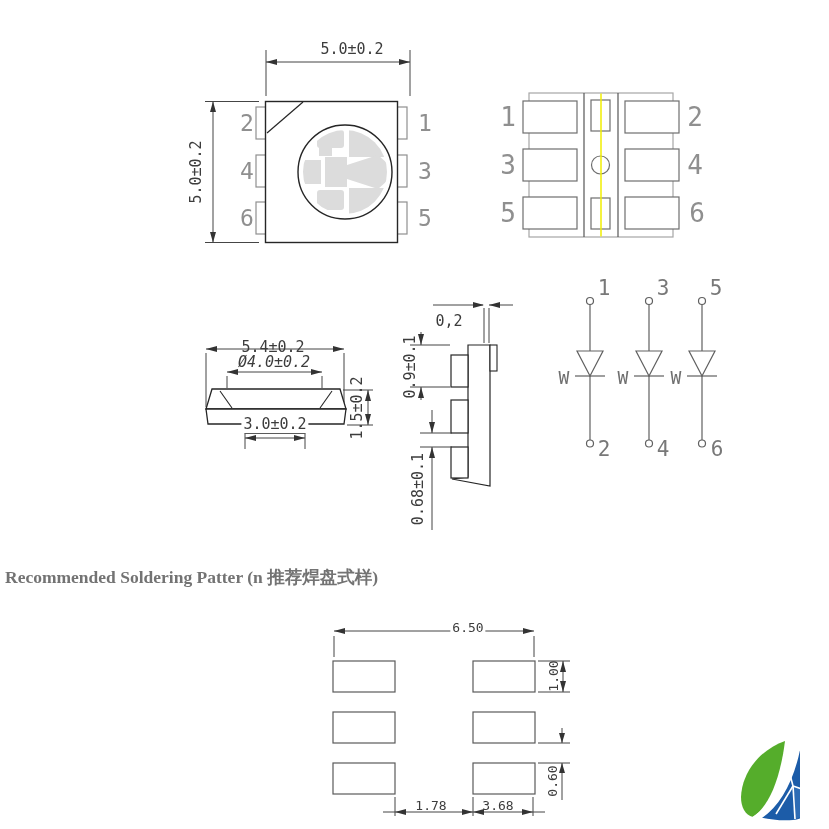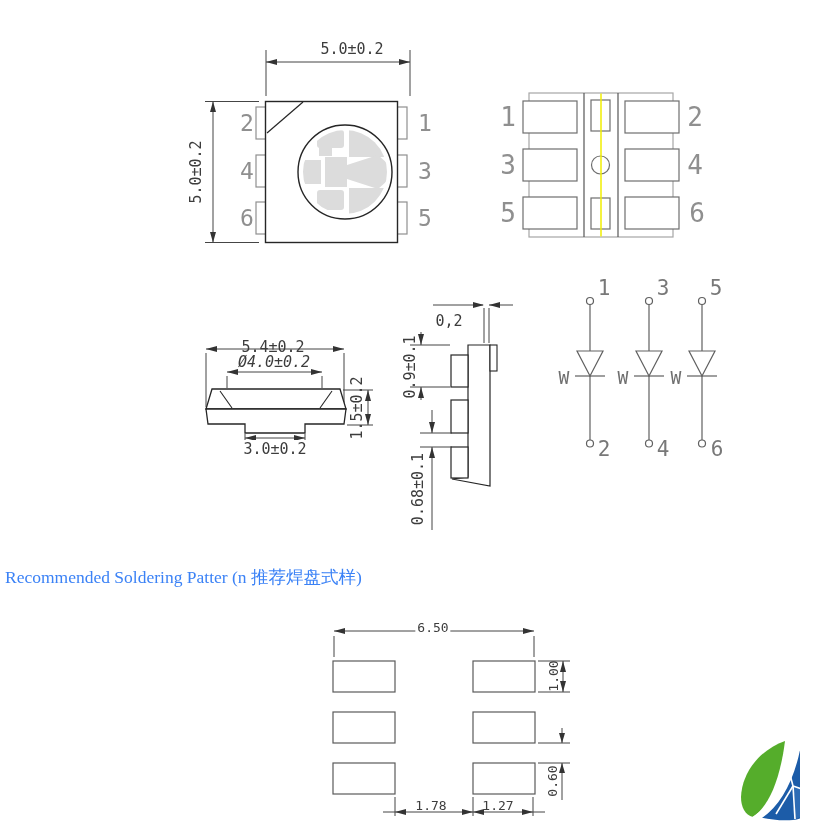--- a/index.html
+++ b/index.html
@@ -12,22 +12,22 @@
         font-family:"DejaVu Sans Mono", monospace; color:#3c3c3c; font-size:15px; }
   .rot { transform:translate(-50%,-50%) rotate(-90deg); }
   .bg  { background:#ffffff; padding:0 2px; }
   .pin  { color:#8f8f8f; font-size:23px; }
   .bpin { color:#8f8f8f; font-size:26px; }
   .sch  { color:#787878; font-size:21px; }
   .schw { color:#6f6f6f; font-size:18px; }
   .sp   { font-size:13px; color:#3d3d3d; }
   .heading {
     position:absolute; left:5px; top:565px; white-space:nowrap;
-    font-family:"Liberation Serif", serif; font-weight:normal;
-    font-size:17.5px; color:#3b82f6;
+    font-family:"Liberation Serif", serif; font-weight:bold;
+    font-size:17.5px; color:#737373;
   }
 </style>
 </head>
 <body>
 
 <div class="canvas">
 
   <svg class="linework" width="829" height="829" viewBox="0 0 829 829">
     <defs>
       <clipPath id="lensClip">
@@ -270,38 +270,38 @@
 
   <span class="t bpin" style="left:508px; top:117px;">1</span>
   <span class="t bpin" style="left:508px; top:165px;">3</span>
   <span class="t bpin" style="left:508px; top:213px;">5</span>
   <span class="t bpin" style="left:695px; top:117px;">2</span>
   <span class="t bpin" style="left:695px; top:165px;">4</span>
   <span class="t bpin" style="left:697px; top:213px;">6</span>
 
   <span class="t" style="left:273px; top:339px;margin-top:8px;">5.4±0.2</span>
   <span class="t" style="left:274px; top:362px;font-style:italic;">Ø4.0±0.2</span>
-  <span class="t bg" style="left:275px; top:449px;">3.0±0.2</span>
+  <span class="t bg" style="left:275px; top:424px;">3.0±0.2</span>
   <span class="t rot" style="left:357px; top:408px;">1.5±0.2</span>
 
   <span class="t" style="left:449px; top:293px;margin-top:28px;">0,2</span>
   <span class="t rot" style="left:410px; top:367px;">0.9±0.1</span>
   <span class="t rot" style="left:418px; top:489px;">0.68±0.1</span>
 
   <span class="t sch" style="left:604px; top:288px;">1</span>
   <span class="t sch" style="left:663px; top:288px;">3</span>
   <span class="t sch" style="left:716px; top:288px;">5</span>
   <span class="t sch" style="left:604px; top:449px;">2</span>
   <span class="t sch" style="left:663px; top:449px;">4</span>
   <span class="t sch" style="left:717px; top:449px;">6</span>
   <span class="t schw" style="left:564px; top:377px;">W</span>
   <span class="t schw" style="left:623px; top:377px;">W</span>
   <span class="t schw" style="left:676px; top:377px;">W</span>
 
   <div class="heading">Recommended Soldering Patter (n 推荐焊盘式样)</div>
 
-  <span class="t sp bg" style="left:433px; top:627px;">6.50</span>
+  <span class="t sp bg" style="left:468px; top:627px;">6.50</span>
   <span class="t sp rot" style="left:553px; top:676px;">1.00</span>
   <span class="t sp rot" style="left:552px; top:781px;">0.60</span>
   <span class="t sp" style="left:431px; top:805px;">1.78</span>
-  <span class="t sp" style="left:498px; top:805px;">1.27</span>
+  <span class="t sp" style="left:498px; top:805px;">3.68</span>
 
 </div>
 
 </body></html>

